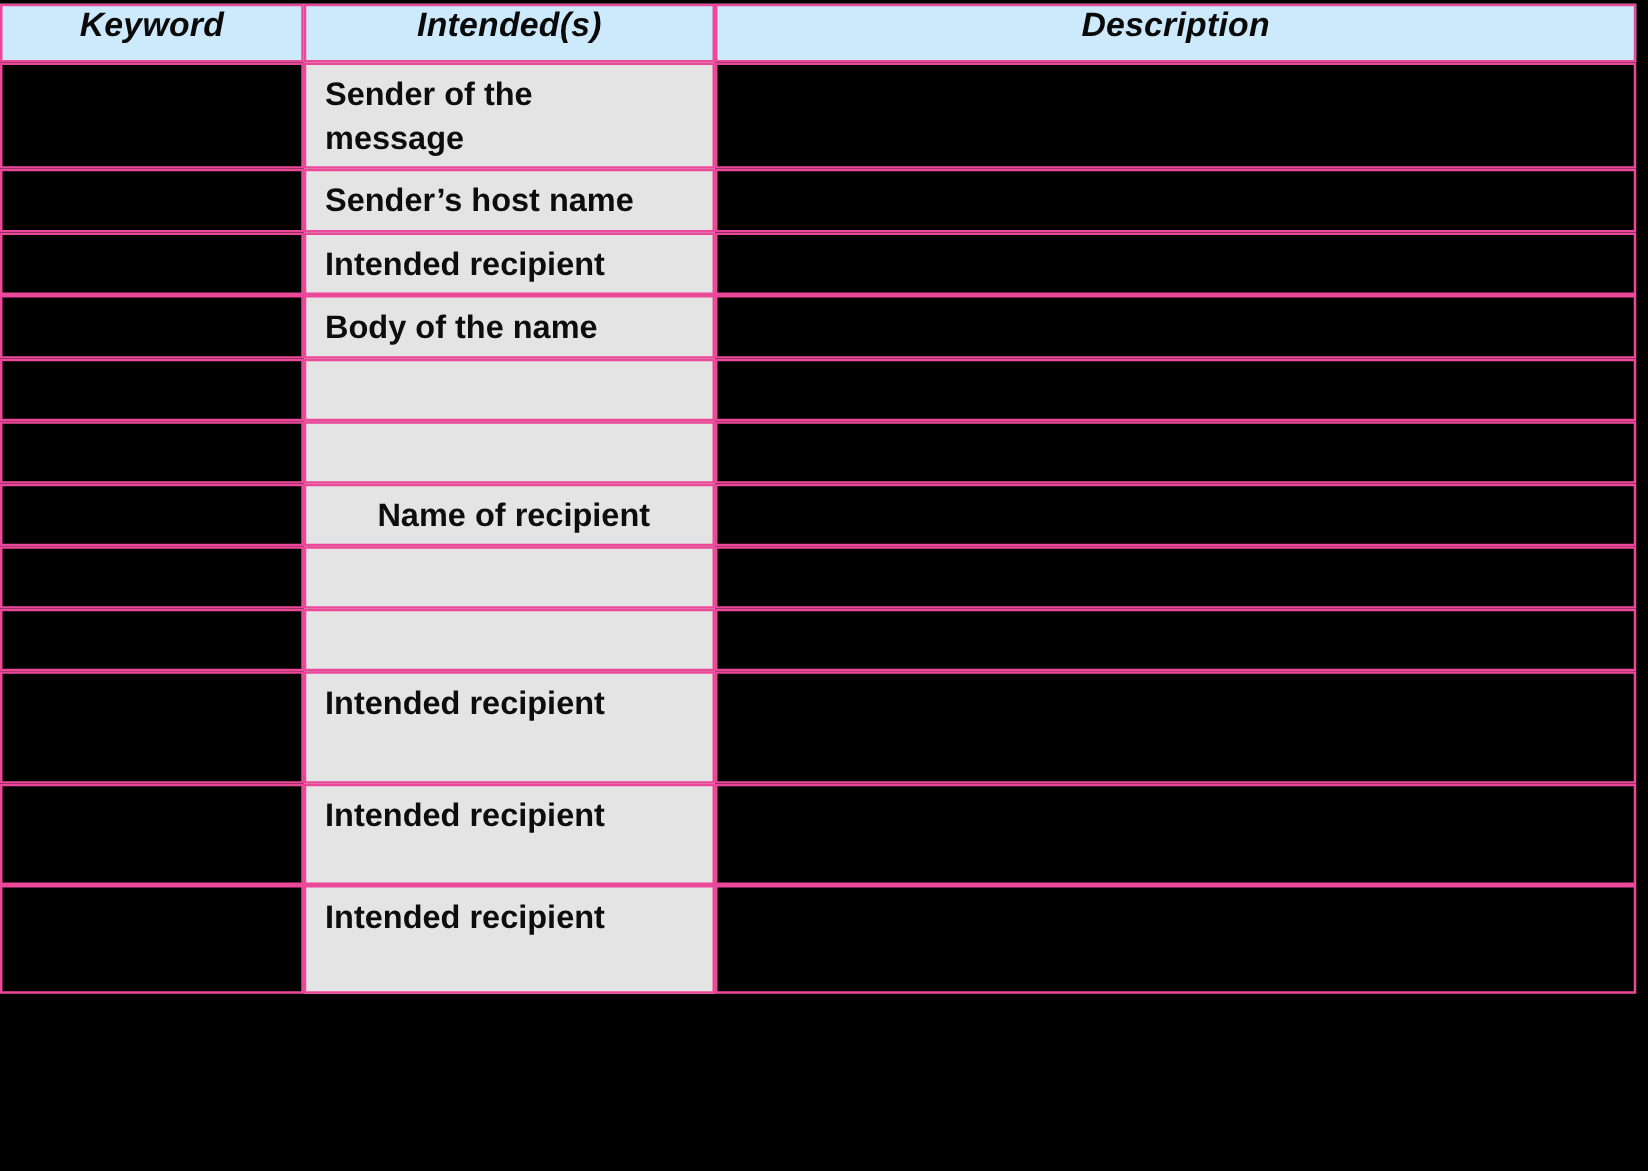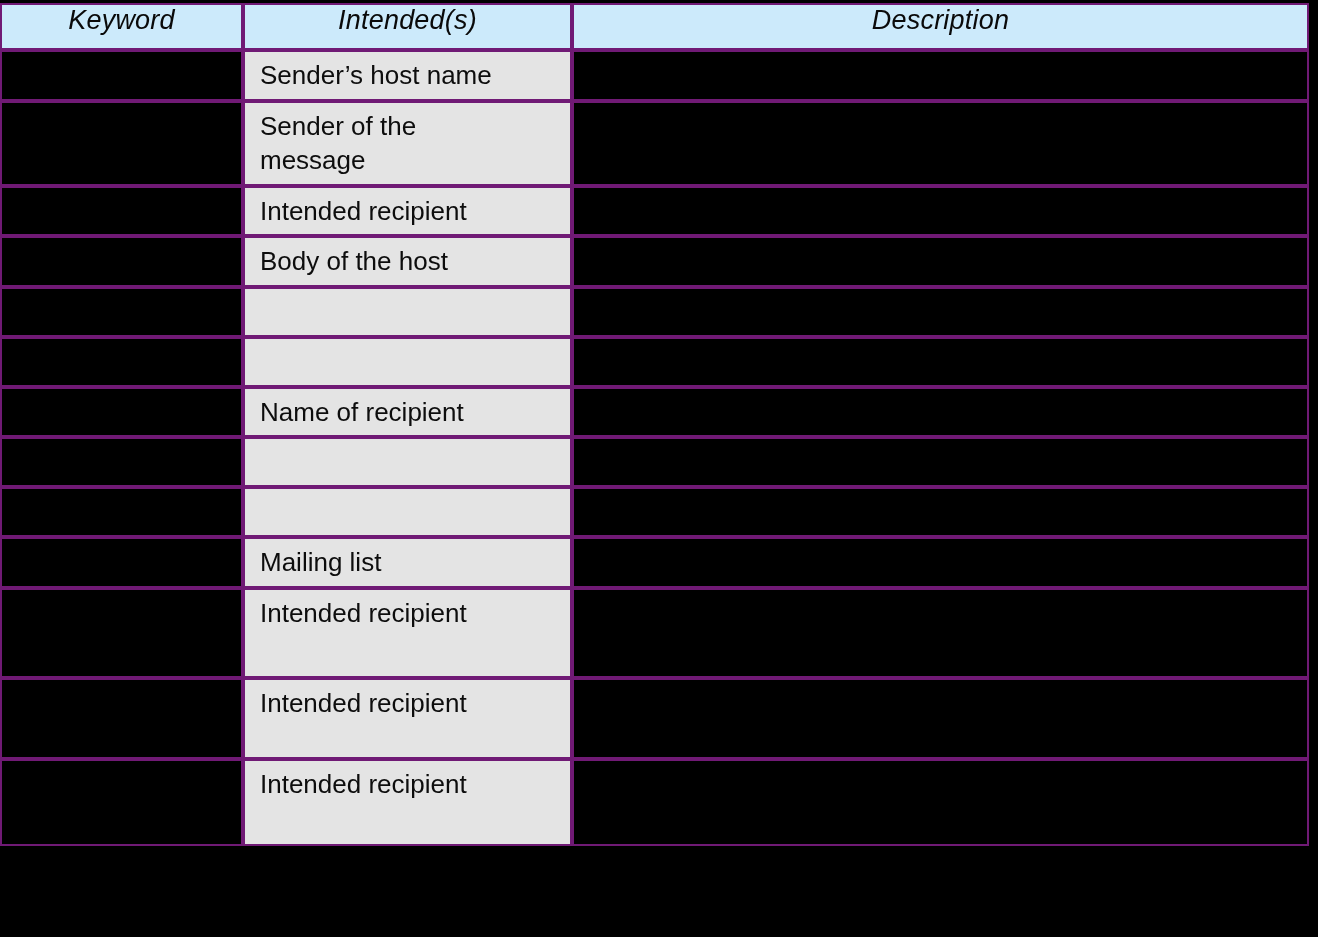--- a/index.html
+++ b/index.html
@@ -33,24 +33,25 @@
     table-layout: fixed;
   }
 
   .kw-table col.c-keyword     { width: 243px; }
   .kw-table col.c-argument    { width: 329px; }
   .kw-table col.c-description { width: 737px; }
 
   
   .kw-table td,
   .kw-table th {
-    border: 2px solid #701a75;
+    border: 2px solid #ec4899;
     padding: 0;
     vertical-align: top;
     box-sizing: border-box;
+    font-weight: bold;
   }
 
   
   thead th {
     background: #CCEAFB;
     height: 47px;
     text-align: center;
     vertical-align: middle;
     font-style: italic;
     font-weight: normal;
@@ -99,69 +100,64 @@
 
     <thead>
       <tr>
         <th>Keyword</th>
         <th>Intended(s)</th>
         <th>Description</th>
       </tr>
     </thead>
 
     <tbody id="table-body">
-        <tr style="height: 47px;">
-          <td class="cell-keyword"></td>
-          <td class="cell-argument">Sender’s host name</td>
-          <td class="cell-description"></td>
-        </tr>
         <tr style="height: 82px;">
           <td class="cell-keyword"></td>
           <td class="cell-argument">Sender of the
 message</td>
+          <td class="cell-description"></td>
+        </tr>
+        <tr style="height: 47px;">
+          <td class="cell-keyword"></td>
+          <td class="cell-argument">Sender’s host name</td>
           <td class="cell-description"></td>
         </tr>
         <tr style="height: 49px;">
           <td class="cell-keyword"></td>
           <td class="cell-argument">Intended recipient</td>
           <td class="cell-description"></td>
         </tr>
         <tr style="height: 50px;">
           <td class="cell-keyword"></td>
-          <td class="cell-argument">Body of the host</td>
+          <td class="cell-argument">Body of the name</td>
           <td class="cell-description"></td>
         </tr>
         <tr style="height: 50px;">
           <td class="cell-keyword"></td>
           <td class="cell-argument"></td>
           <td class="cell-description"></td>
         </tr>
         <tr style="height: 50px;">
           <td class="cell-keyword"></td>
           <td class="cell-argument"></td>
           <td class="cell-description"></td>
         </tr>
-        <tr style="height: 50px;">
+        <tr style="height: 50px; text-align: center;">
           <td class="cell-keyword"></td>
           <td class="cell-argument">Name of recipient</td>
           <td class="cell-description"></td>
         </tr>
         <tr style="height: 50px;">
           <td class="cell-keyword"></td>
           <td class="cell-argument"></td>
           <td class="cell-description"></td>
         </tr>
         <tr style="height: 50px;">
           <td class="cell-keyword"></td>
           <td class="cell-argument"></td>
-          <td class="cell-description"></td>
-        </tr>
-        <tr style="height: 50px;">
-          <td class="cell-keyword"></td>
-          <td class="cell-argument">Mailing list</td>
           <td class="cell-description"></td>
         </tr>
         <tr style="height: 90px;">
           <td class="cell-keyword"></td>
           <td class="cell-argument">Intended recipient</td>
           <td class="cell-description"></td>
         </tr>
         <tr style="height: 81px;">
           <td class="cell-keyword"></td>
           <td class="cell-argument">Intended recipient</td>

